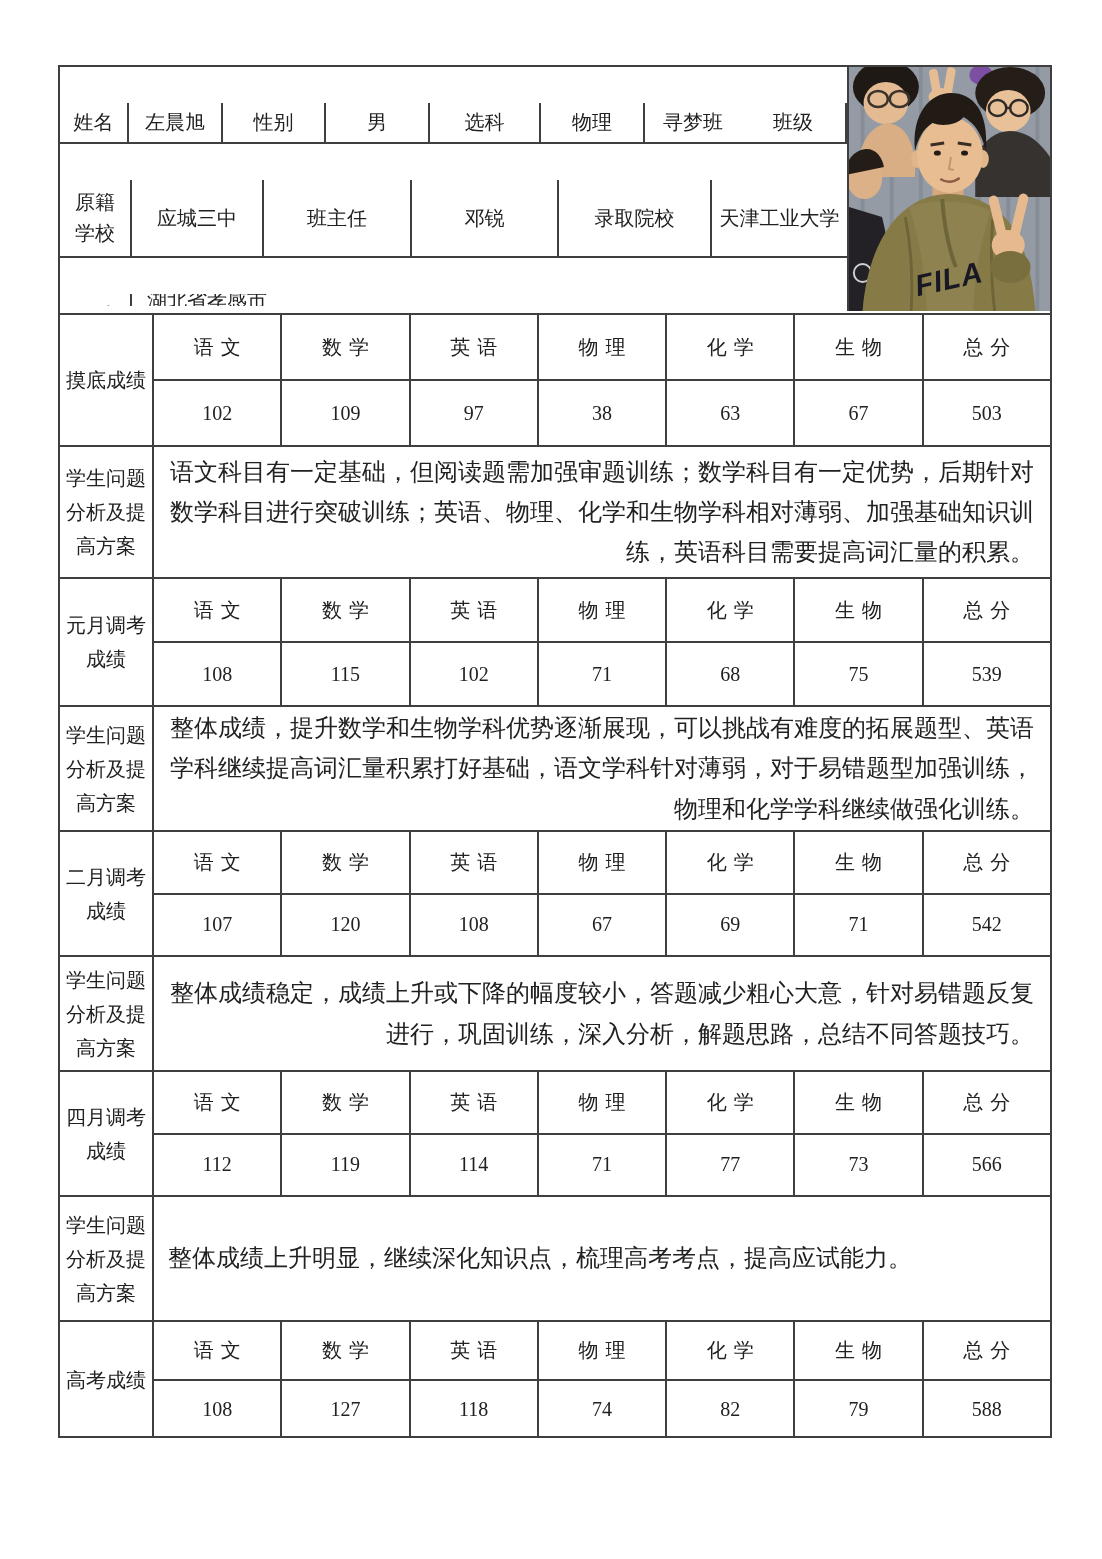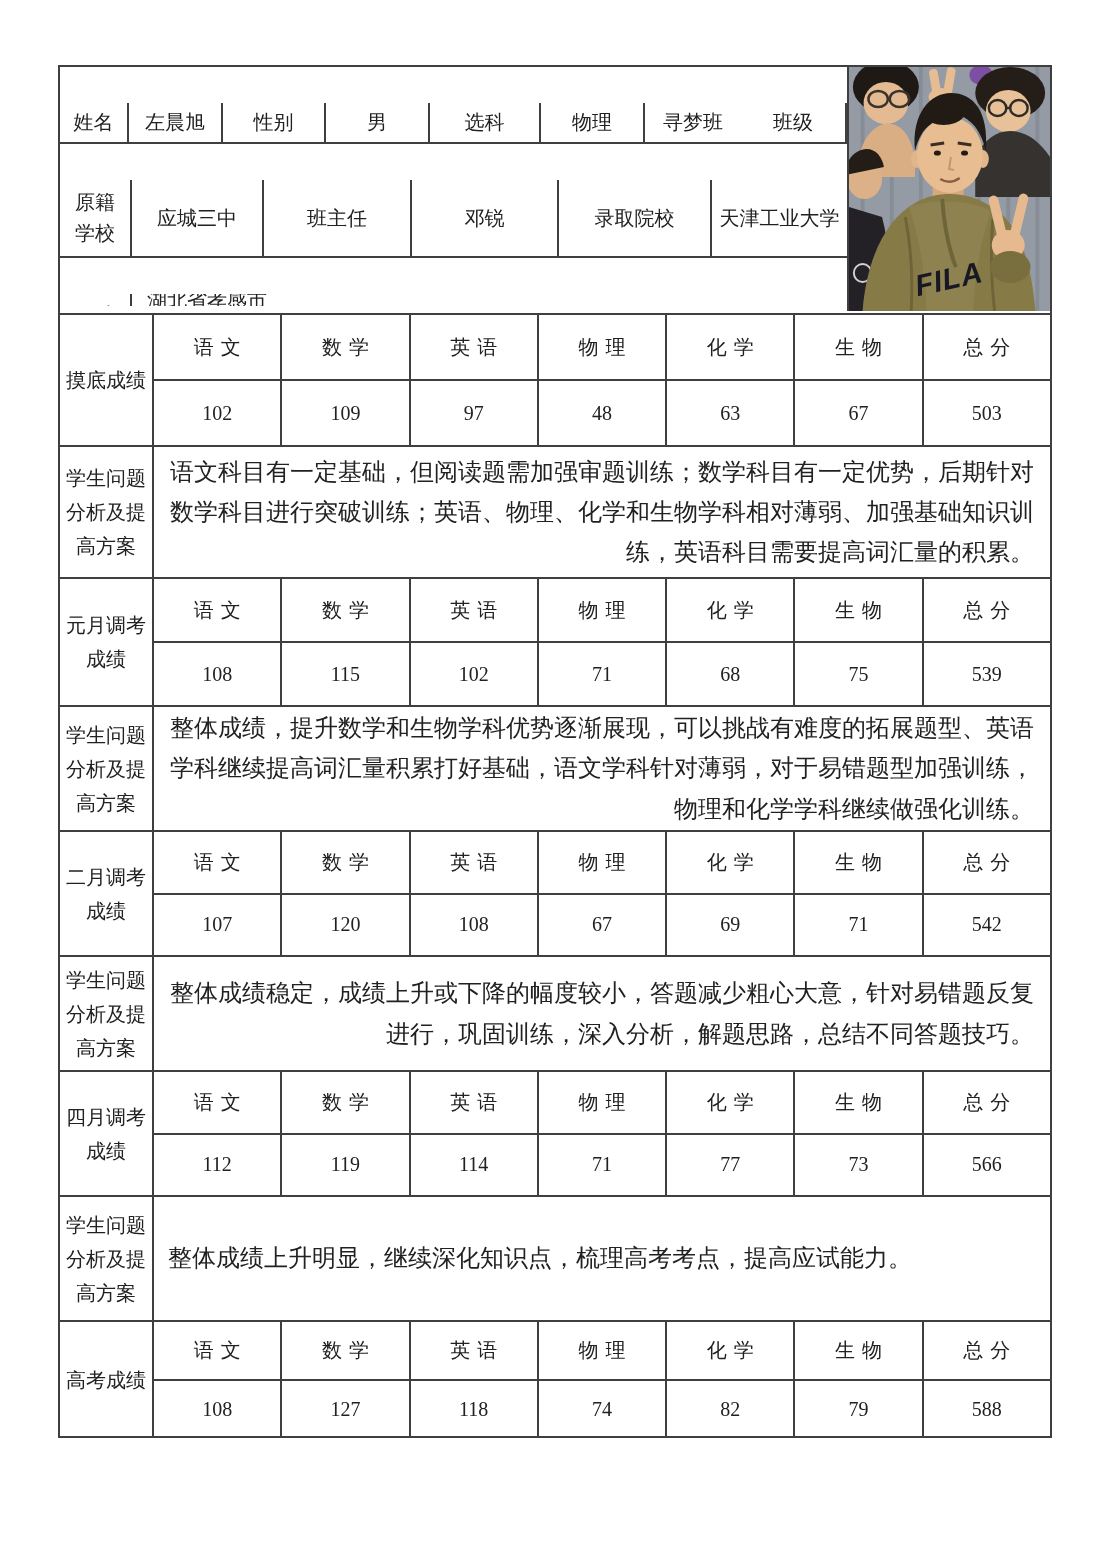--- a/index.html
+++ b/index.html
@@ -191,21 +191,21 @@
         <div class="sg-cell">英语</div>
         <div class="sg-cell">物理</div>
         <div class="sg-cell">化学</div>
         <div class="sg-cell">生物</div>
         <div class="sg-cell">总分</div>
       </div>
       <div class="sg-row">
         <div class="sg-cell">102</div>
         <div class="sg-cell">109</div>
         <div class="sg-cell">97</div>
-        <div class="sg-cell">48</div>
+        <div class="sg-cell">38</div>
         <div class="sg-cell">63</div>
         <div class="sg-cell">67</div>
         <div class="sg-cell">503</div>
       </div>
     </div>
   </div>
 
   <div class="section h132">
     <div class="sec-label">学生问题分析及提高方案</div>
     <div class="sec-text">语文科目有一定基础，但阅读题需加强审题训练；数学科目有一定优势，后期针对数学科目进行突破训练；英语、物理、化学和生物学科相对薄弱、加强基础知识训练，英语科目需要提高词汇量的积累。</div>

